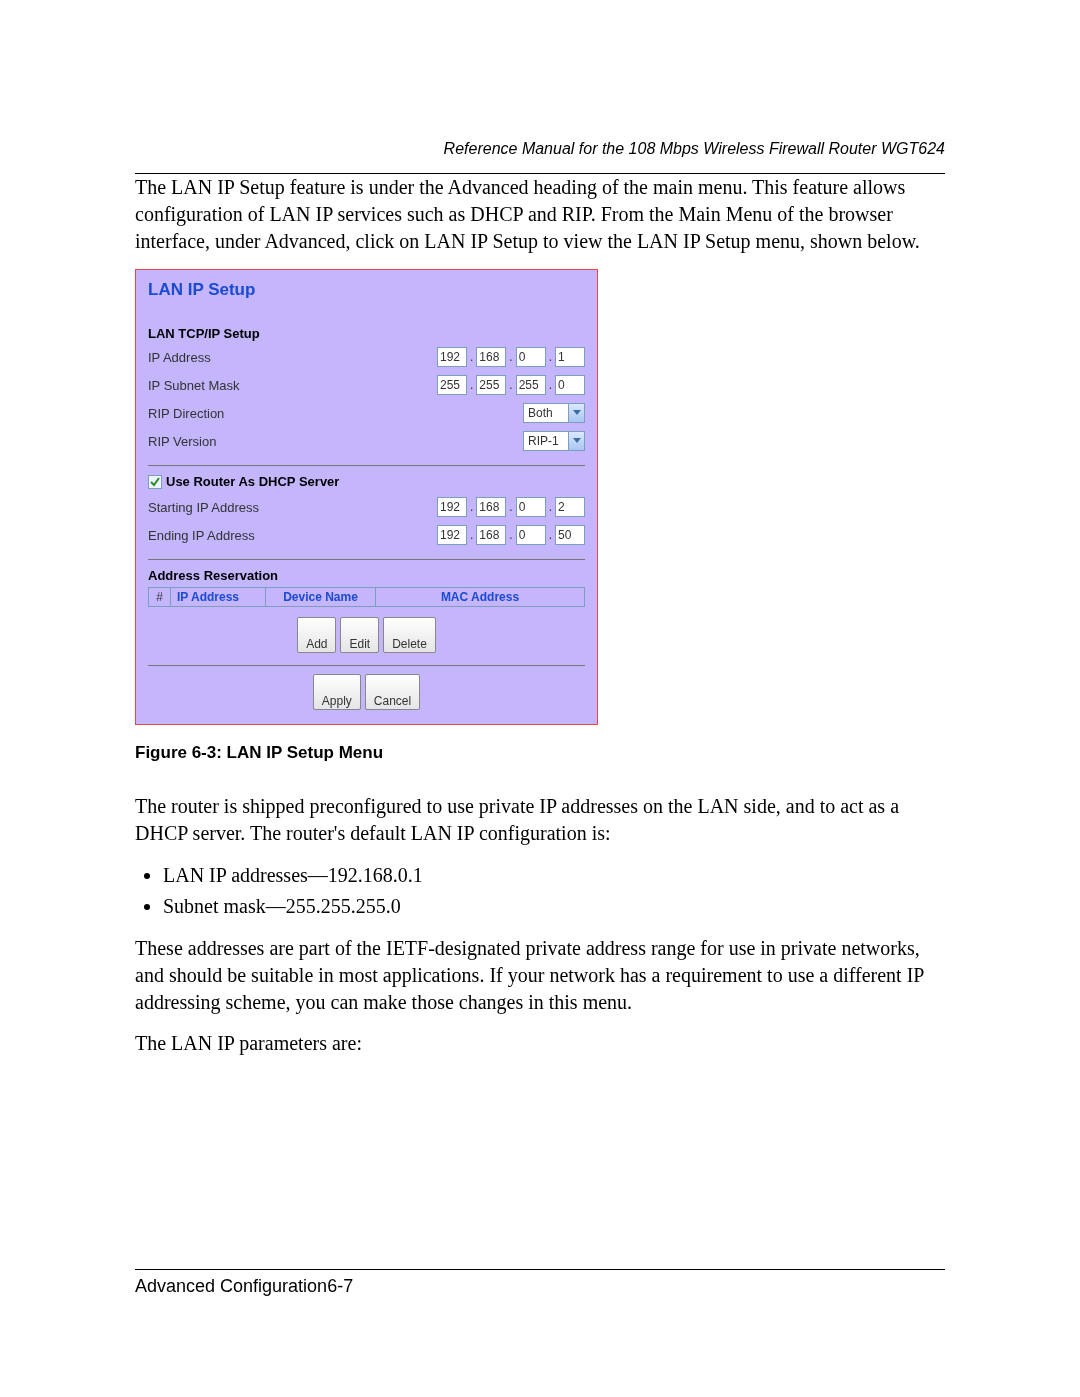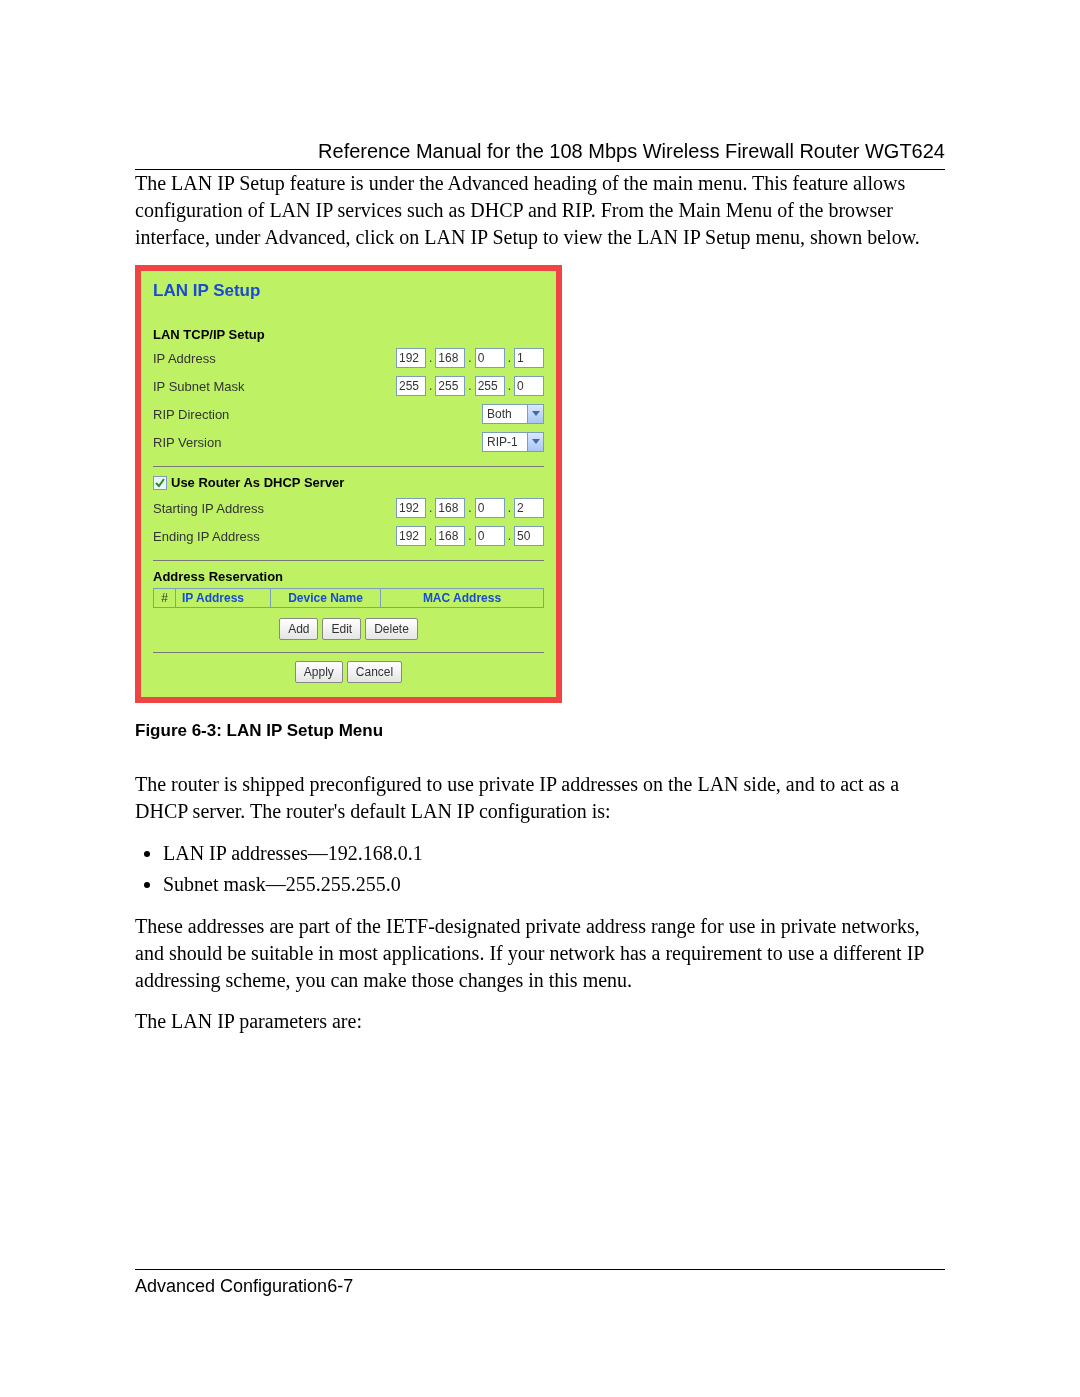--- a/index.html
+++ b/index.html
@@ -11,46 +11,47 @@
   }
   .page {
     width: 1080px;
     height: 1397px;
     padding: 140px 135px 0 135px;
     box-sizing: border-box;
     position: relative;
   }
   .header-title {
     text-align: right;
-    font-size: 20px;
-    font-family: Arial, Helvetica, sans-serif;
-    margin-bottom: 6px;
+    font-style: italic;
+    font-size: 16px;
+    font-family: Arial, Helvetica, sans-serif;
+    margin-bottom: 15px;
   }
   hr.rule {
     border: none;
     border-top: 1.5px solid #000;
     margin: 0;
   }
   h1.section-title {
     font-family: Arial, Helvetica, sans-serif;
     font-weight: bold;
     font-size: 29px;
     margin-top: 34px;
     margin-bottom: 28px;
   }
   p.body {
     font-size: 20px;
     line-height: 1.35;
     margin: 0 0 14px 0;
   }
   
   .shot {
-    width: 427px;
-    border: 6px solid #ef4444;
-    background: #bef264;
+    width: 463px;
+    border: 1px solid #ef4444;
+    background: #c4b5fd;
     font-family: Tahoma, Arial, sans-serif;
     font-size: 13px;
     color: #333;
     padding: 10px 12px 14px 12px;
     box-sizing: border-box;
     margin-top: 4px;
   }
   .shot .pane-title {
     color: #1a4bd1;
     font-family: Arial, Helvetica, sans-serif;
@@ -168,21 +169,21 @@
     display: flex;
     justify-content: center;
     gap: 4px;
     margin-top: 10px;
   }
   .btn {
     border: 1px solid #888;
     background: linear-gradient(#fff, #e5e5e5);
     font-size: 12px;
     font-family: Tahoma, Arial, sans-serif;
-    padding: 1px 8px;
+    padding: 17px 8px;
     height: 22px;
     line-height: 18px;
     box-sizing: border-box;
     border-radius: 2px;
     cursor: default;
   }
   .figure-caption {
     font-family: Arial, Helvetica, sans-serif;
     font-weight: bold;
     font-size: 17px;

